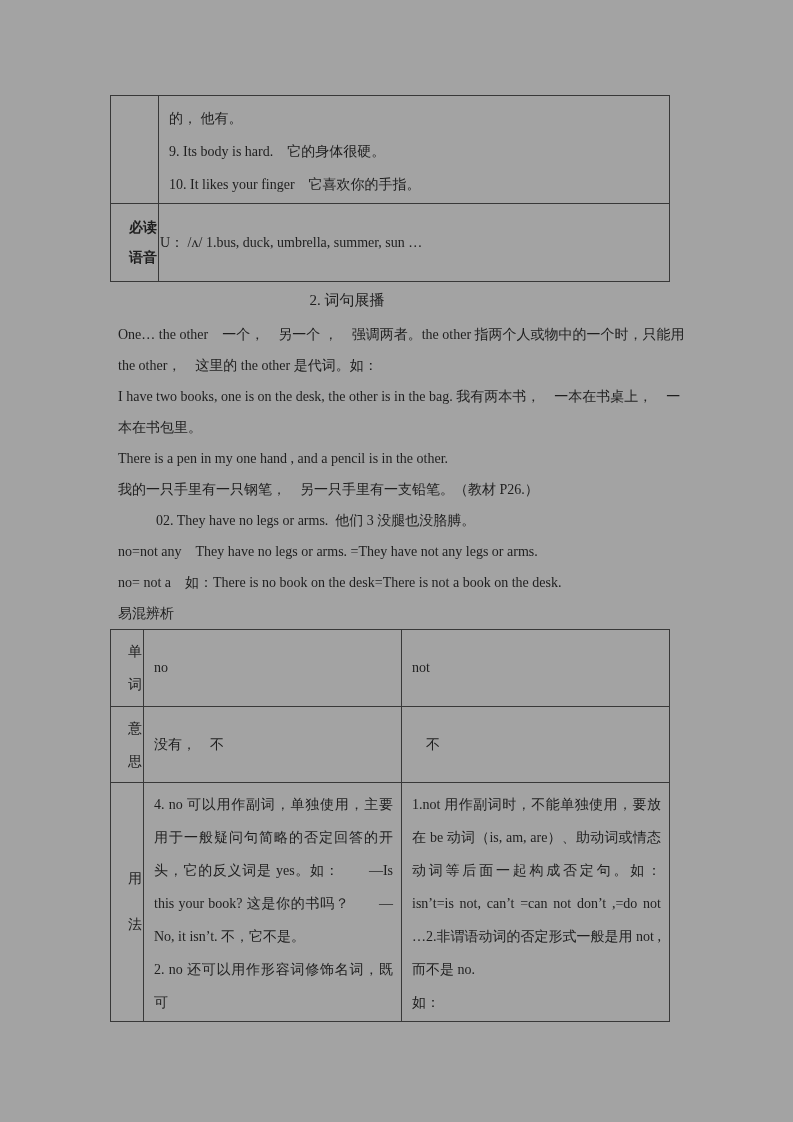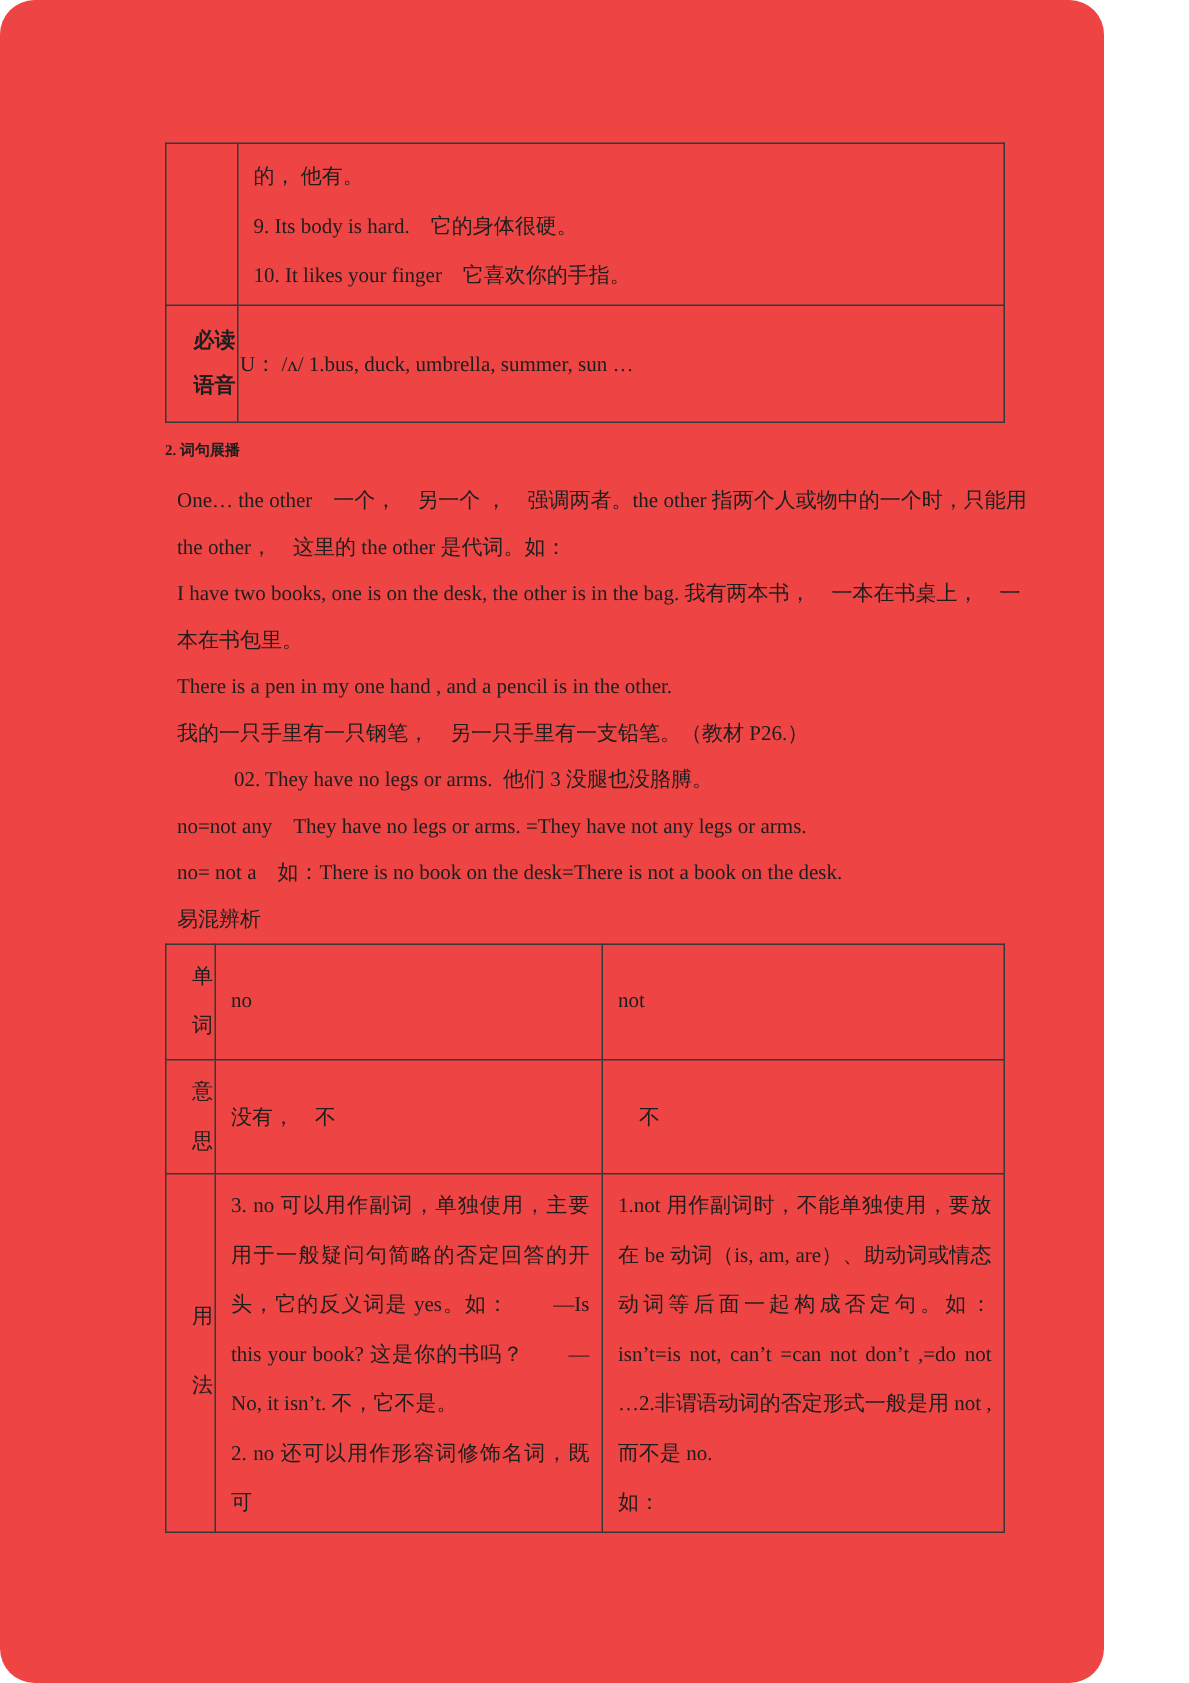--- a/index.html
+++ b/index.html
@@ -1,44 +1,43 @@
 <!DOCTYPE html>
 <html><head>
 <meta charset="utf-8">
 <style>
   html,body{margin:0;padding:0;background:#ffffff;}
   .page{
     position:relative;
-    width:736px;height:1122px;
-    background:#ef4444;
+    width:793px;height:1122px;
+    background:#a3a3a3;
     color:#1e1e1e;
     font-family:"Liberation Serif","DejaVu Serif",serif;
     font-size:14px;
     overflow:hidden;
-    border-radius:23px;
   }
   .content{position:absolute;left:110px;top:95px;width:560px;}
 
   table{border-collapse:collapse;table-layout:fixed;width:560px;}
   td{border:1.5px solid #383838;}
 
   
   .tbl-top .cell-cont{vertical-align:top;padding:6px 10px 0 10px;}
   .mlines{white-space:pre-line;line-height:33px;}
   .h-r1 td{height:101px;}
   .h-r2 td{height:75px;}
   .hcell{text-align:right;vertical-align:middle;}
   .vh2{white-space:pre-line;line-height:30px;font-weight:bold;}
   .cell-phon{vertical-align:middle;}
 
   
   .heading{
     margin-top:7px;line-height:23px;
-    text-align:left;padding-right:86px;
-    font-weight:bold;font-size:10px;
+    text-align:center;padding-right:86px;
+    font-weight:normal;font-size:15px;
   }
 
   
   .bodytext{margin-top:7px;padding-left:8px;}
   .bl{margin:0;line-height:31px;white-space:pre;}
   .indent{padding-left:38px;}
 
   
   .tbl-word .w-r1 td{height:74px;}
   .tbl-word .w-r2 td{height:73px;}
@@ -122,21 +121,21 @@
         </td>
         <td class="ncell">没有，　不</td>
         <td class="ncell">　不</td>
       </tr>
       <tr>
         <td class="hcell">
           <span class="vh-tall">用
 法</span>
         </td>
         <td class="ucell">
-          <p>3. no 可以用作副词，单独使用，主要用于一般疑问句简略的否定回答的开头，它的反义词是 yes。如：　　—Is this your book? 这是你的书吗？　　—No, it isn’t. 不，它不是。</p>
+          <p>4. no 可以用作副词，单独使用，主要用于一般疑问句简略的否定回答的开头，它的反义词是 yes。如：　　—Is this your book? 这是你的书吗？　　—No, it isn’t. 不，它不是。</p>
           <p>2. no 还可以用作形容词修饰名词，既可</p>
         </td>
         <td class="ucell">
           <p>1.not 用作副词时，不能单独使用，要放在 be 动词（is, am, are）、助动词或情态动词等后面一起构成否定句。如：　isn’t=is not, can’t =can not don’t ,=do not …2.非谓语动词的否定形式一般是用 not , 而不是 no.</p>
           <p>如：</p>
         </td>
       </tr>
     </tbody>
       </table>
 

